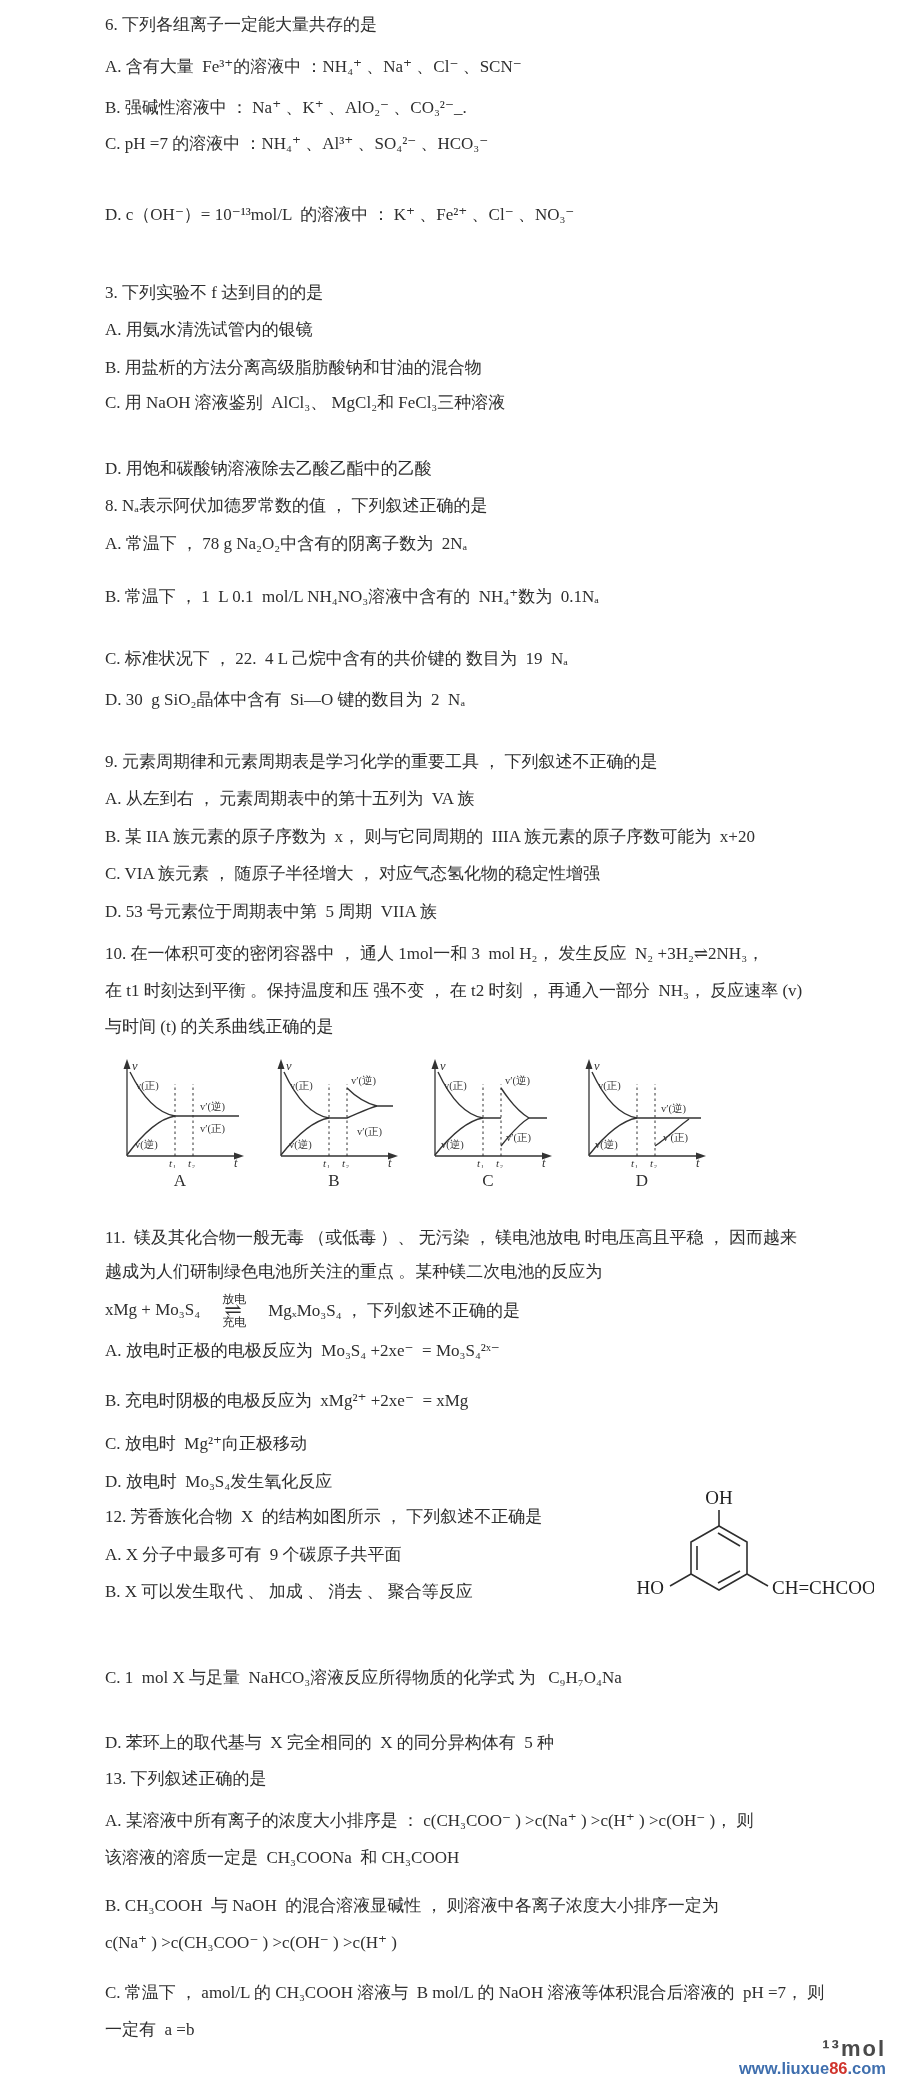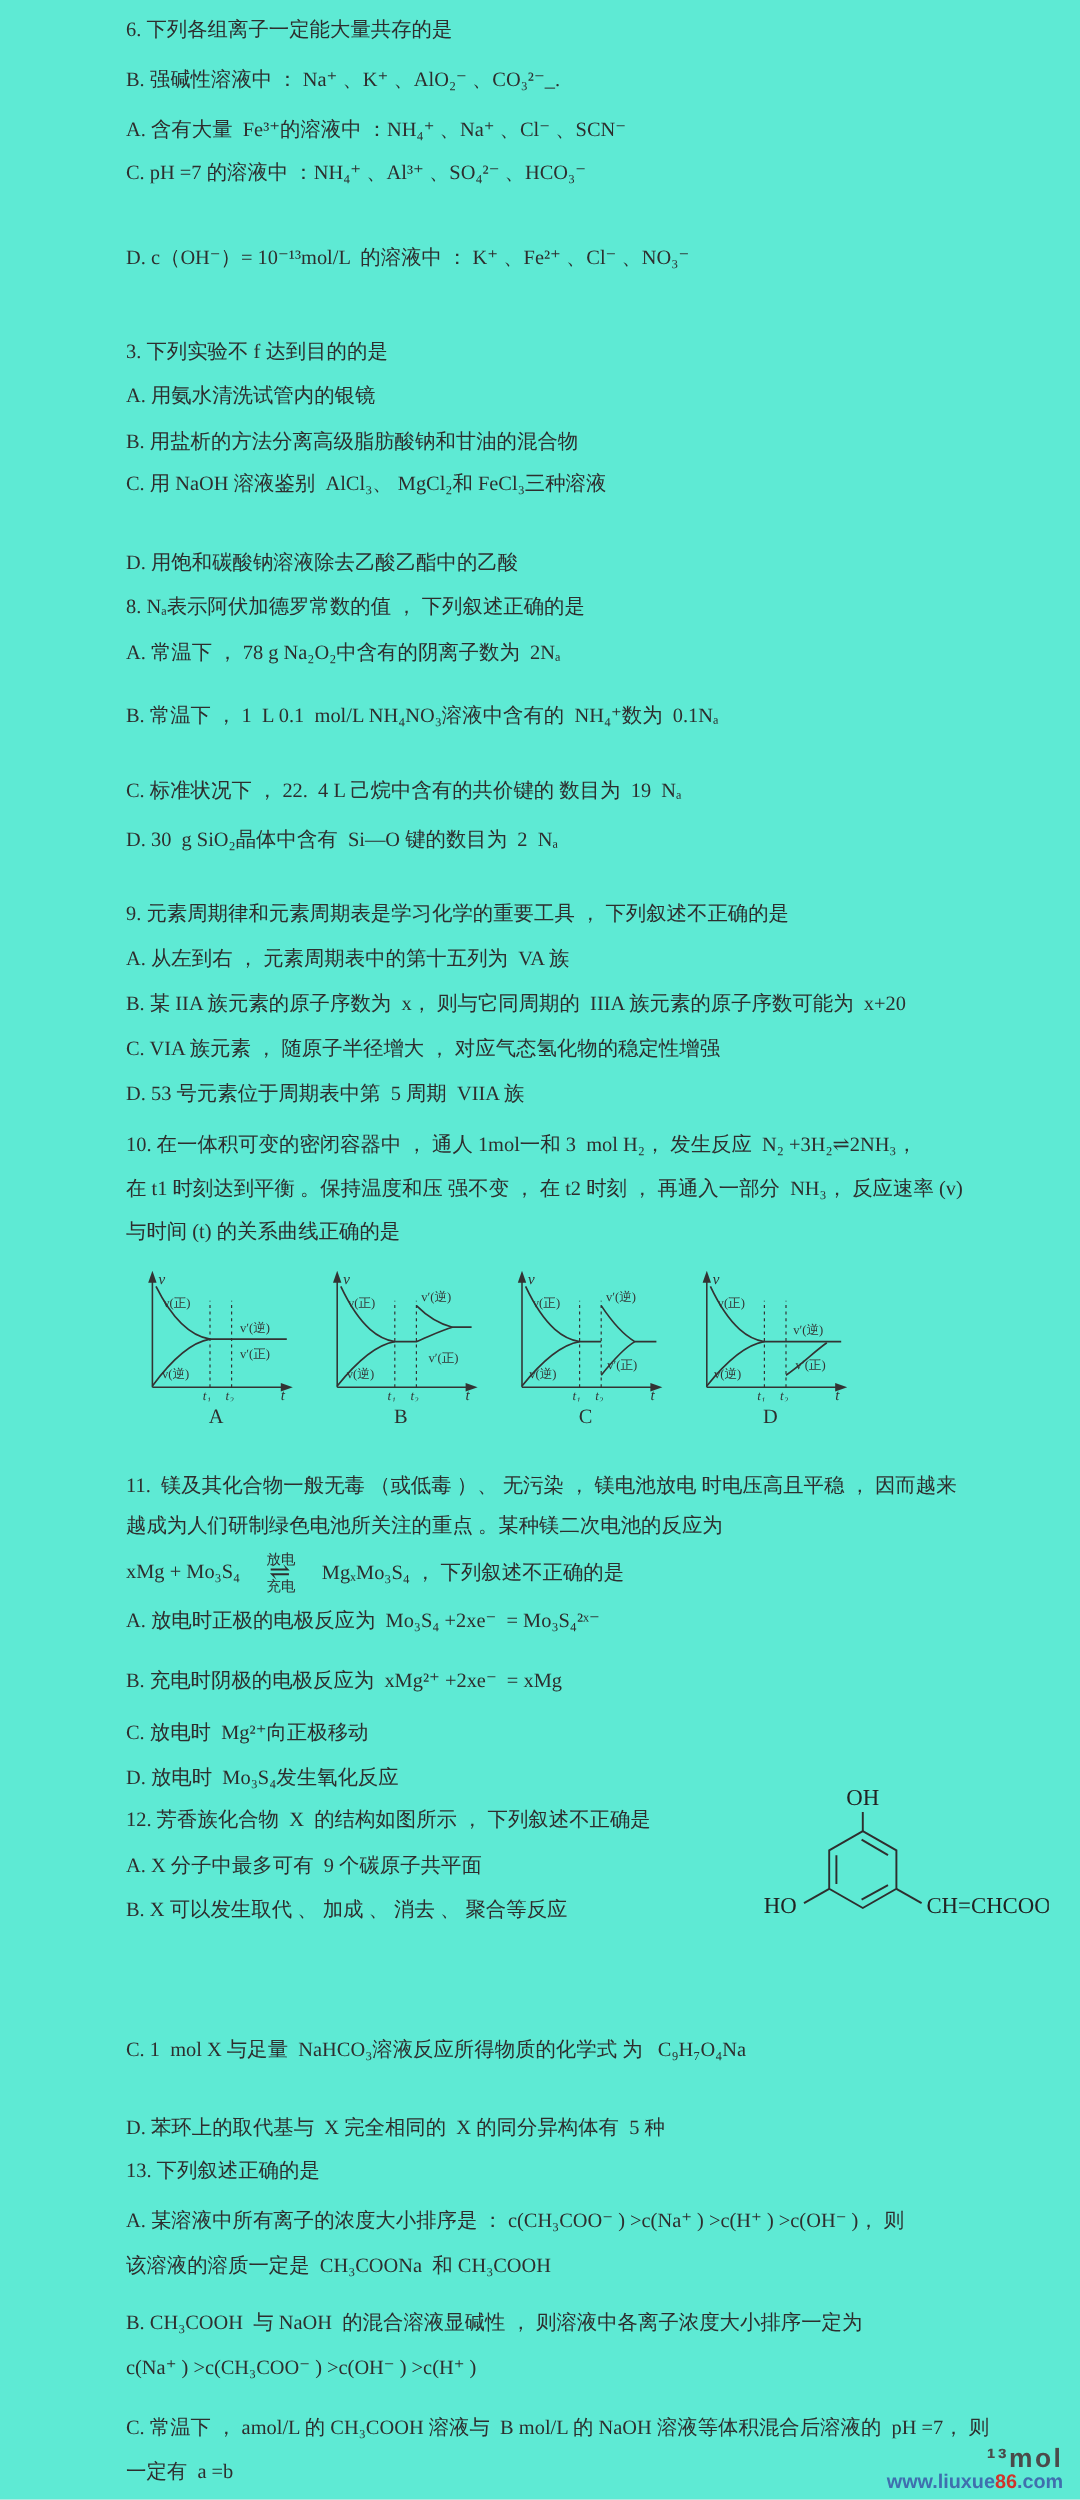--- a/index.html
+++ b/index.html
@@ -1,29 +1,29 @@
 <!DOCTYPE html>
 <html><head>
 <meta charset="utf-8">
 <style>
   html,body { margin:0; padding:0; background:#e8e8e8; }
   .page {
     width:900px; height:2083px; margin:0 auto; position:relative;
     box-sizing:border-box; padding:12px 40px 0 105px;
-    background:#5eead4; overflow:hidden;
+    background:#ffffff; overflow:hidden;
     font-family:"Liberation Serif","DejaVu Serif",serif;
     color:#2e2e2e;
   }
   p { margin:0; white-space:pre-wrap; font-size:17px; line-height:1.5; }
   .ml { line-height:2.15; }
   .ml2 { line-height:2.0; }
   .g4{margin-top:4px}.g10{margin-top:10px}.g12{margin-top:12px}
   .g14{margin-top:14px}.g16{margin-top:16px}.g18{margin-top:18px}.g24{margin-top:24px}
   .g28{margin-top:28px}.g30{margin-top:30px}.g34{margin-top:36px}.g36{margin-top:36px}
-  .g40{margin-top:40px}.g46{margin-top:46px}.g52{margin-top:52px}.g90{margin-top:90px}
+  .g40{margin-top:40px}.g46{margin-top:46px}.g52{margin-top:52px}.g90{margin-top:60px}
 
   
   .graphs { display:flex; gap:16px; margin-top:10px; margin-left:6px; }
   .panel { display:flex; flex-direction:column; align-items:center; }
   .panel svg { display:block; }
   .panel svg text { font-size:10.5px; fill:#333; font-family:"Liberation Serif","DejaVu Serif",serif; }
   .panel svg text.it { font-style:italic; font-size:12.5px; }
   .panel svg text.tk { font-style:italic; font-size:11px; }
   .panel .ax { stroke:#333; stroke-width:1.3; fill:none; }
   .panel .cv { stroke:#333; stroke-width:1.4; fill:none; }
@@ -48,22 +48,22 @@
   .site-url { font-size:16.5px; font-weight:bold; color:#3f6fae;text-align:center; }
   .site-url .red { color:#d0342c; }
 </style>
 </head>
 <body>
 
 <div class="page">
 
   <div>
     <p>6. 下列各组离子一定能大量共存的是</p>
+    <p class="g16">A. 含有大量  Fe³⁺的溶液中 ：NH₄⁺ 、Na⁺ 、Cl⁻ 、SCN⁻</p>
     <p class="g16">B. 强碱性溶液中 ： Na⁺ 、K⁺ 、AlO₂⁻ 、CO₃²⁻_.</p>
-    <p class="g16">A. 含有大量  Fe³⁺的溶液中 ：NH₄⁺ 、Na⁺ 、Cl⁻ 、SCN⁻</p>
     <p class="g10">C. pH =7 的溶液中 ：NH₄⁺ 、Al³⁺ 、SO₄²⁻ 、HCO₃⁻</p>
     <p class="g46">D. c（OH⁻）= 10⁻¹³mol/L  的溶液中 ： K⁺ 、Fe²⁺ 、Cl⁻ 、NO₃⁻</p>
   </div>
 
   <div>
     <p class="g52">3. 下列实验不 f 达到目的的是</p>
     <p class="g12">A. 用氨水清洗试管内的银镜</p>
     <p class="g12">B. 用盐析的方法分离高级脂肪酸钠和甘油的混合物</p>
     <p class="g10">C. 用 NaOH 溶液鉴别  AlCl₃、 MgCl₂和 FeCl₃三种溶液</p>
     <p class="g40">D. 用饱和碳酸钠溶液除去乙酸乙酯中的乙酸</p>

